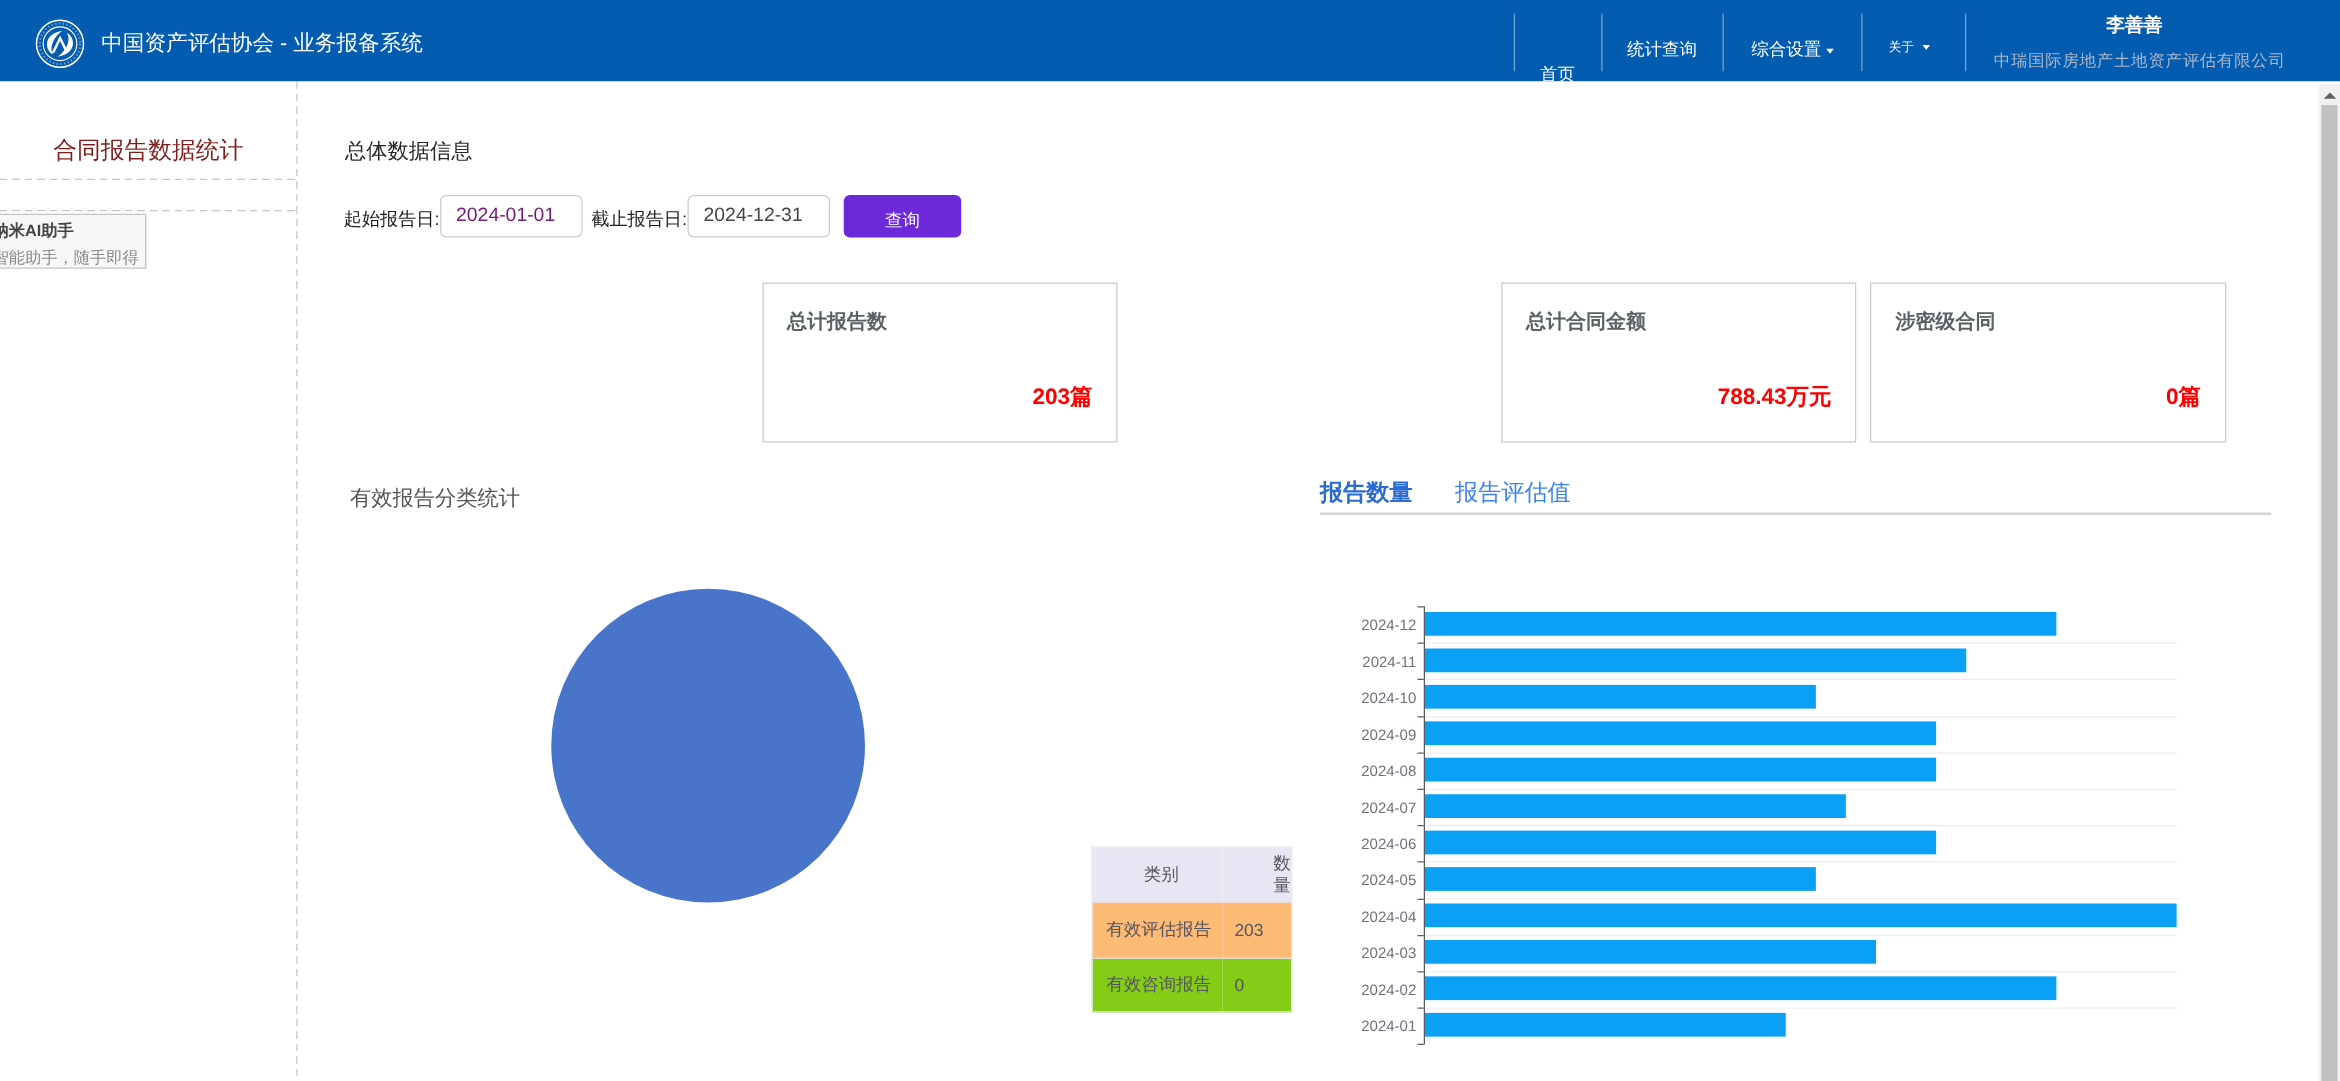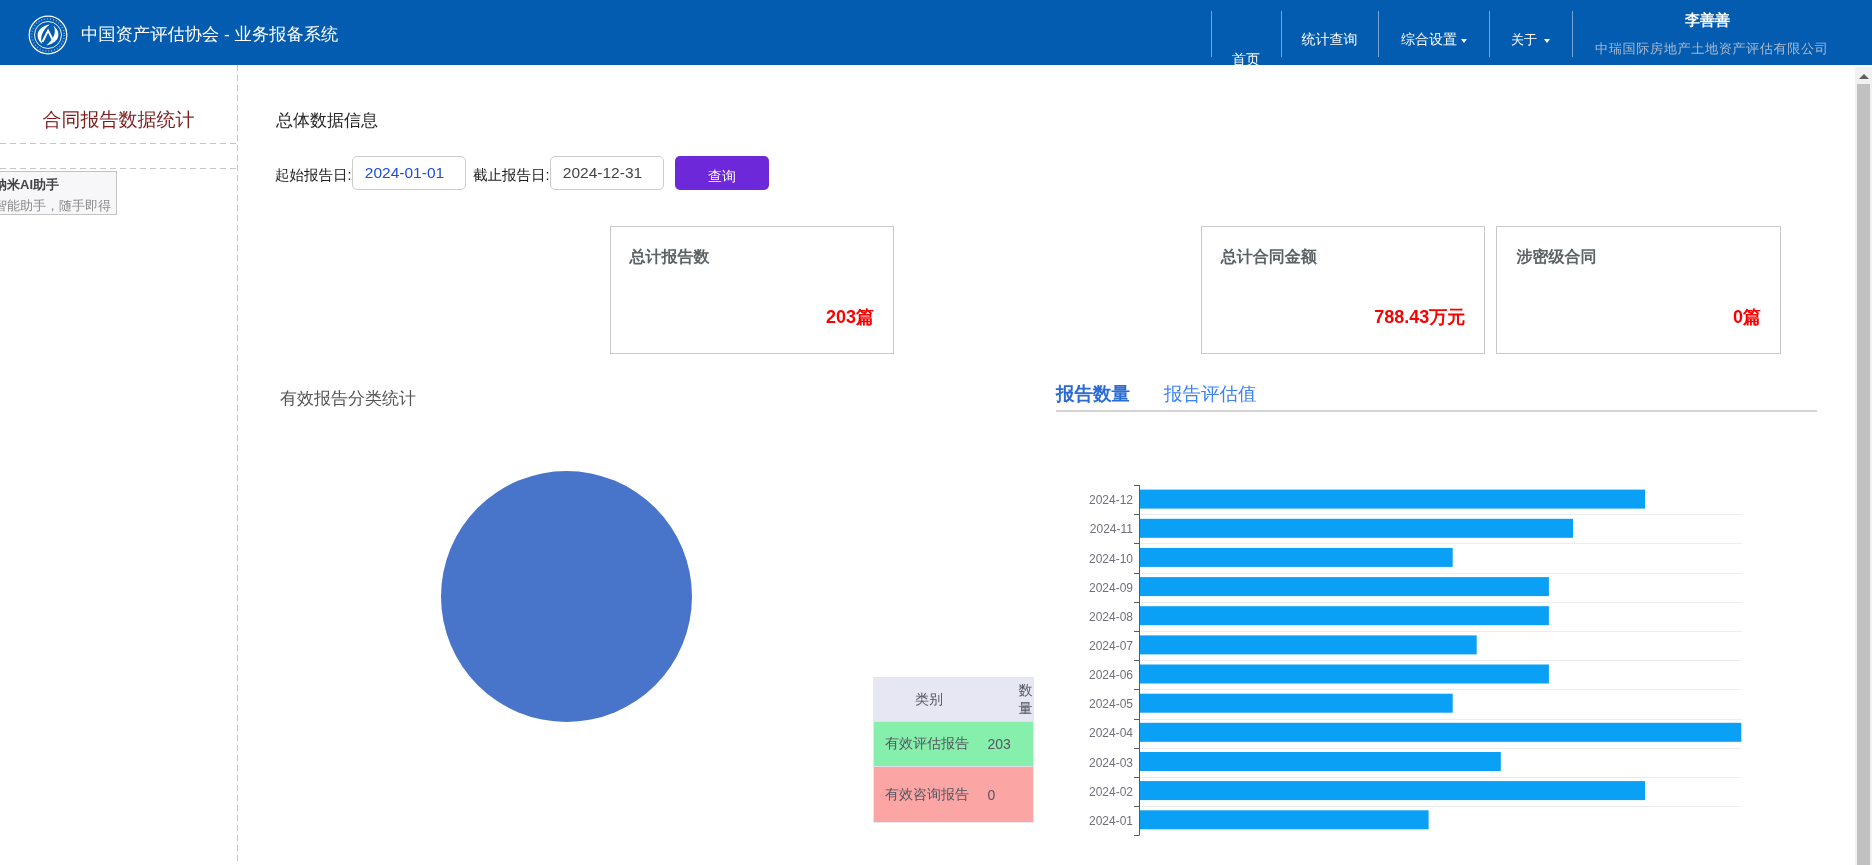--- a/index.html
+++ b/index.html
@@ -26,21 +26,21 @@
 
   <div class="abs navsep" style="left:1211px;top:11px;width:1px;height:46px;background:rgba(255,255,255,0.45);"></div>
   <div class="abs navsep" style="left:1281px;top:11px;width:1px;height:46px;background:rgba(255,255,255,0.45);"></div>
   <div class="abs navsep" style="left:1378px;top:11px;width:1px;height:46px;background:rgba(255,255,255,0.45);"></div>
   <div class="abs navsep" style="left:1489px;top:11px;width:1px;height:46px;background:rgba(255,255,255,0.45);"></div>
   <div class="abs navsep" style="left:1572px;top:11px;width:1px;height:46px;background:rgba(255,255,255,0.45);"></div>
 
   <div class="abs" style="left:1211px;top:31px;width:70px;text-align:center;font-size:14px;color:#fff;margin-top:20px;">首页</div>
   <div class="abs" style="left:1281px;top:31px;width:97px;text-align:center;font-size:14px;color:#fff;">统计查询</div>
   <div class="abs" style="left:1401px;top:31px;font-size:14px;color:#fff;">综合设置<span class="caret" style="margin-left:4px;"></span></div>
-  <div class="abs" style="left:1511px;top:31px;font-size:13px;color:#fff;">关于<span class="caret" style="margin-left:7px;"></span></div>
+  <div class="abs" style="left:1511px;top:31px;font-size:10px;color:#fff;">关于<span class="caret" style="margin-left:7px;"></span></div>
   <div class="abs" style="left:1685px;top:11px;font-size:15px;font-weight:bold;color:#fff;">李善善</div>
   <div class="abs" style="left:1595px;top:40px;font-size:13.2px;letter-spacing:0.55px;color:#a9b8cd;">中瑞国际房地产土地资产评估有限公司</div>
 
   <div class="abs" style="left:1855px;top:67px;width:17px;height:798px;background:#f1f1f1;"></div>
   <div class="abs" style="left:1859px;top:74px;width:0;height:0;border-left:5px solid transparent;border-right:5px solid transparent;border-bottom:5px solid #606060;"></div>
   <div class="abs" style="left:1857px;top:84px;width:13px;height:781px;background:#c1c1c1;"></div>
 
   <div class="abs" style="left:237px;top:65px;width:1px;height:800px;background:repeating-linear-gradient(180deg,#c6c6c6 0,#c6c6c6 6px,transparent 6px,transparent 10px);"></div>
   <div class="abs" style="left:0;top:107px;width:237px;text-align:center;font-size:19px;color:#7f1d1d;">合同报告数据统计</div>
   <div class="abs" style="left:0;top:143px;width:237px;height:1px;background:repeating-linear-gradient(90deg,#c6c6c6 0,#c6c6c6 6px,transparent 6px,transparent 10px);"></div>
@@ -48,21 +48,21 @@
   <div class="abs" style="left:0;top:168px;width:237px;height:1px;background:repeating-linear-gradient(90deg,#c6c6c6 0,#c6c6c6 6px,transparent 6px,transparent 10px);"></div>
 
   <div class="abs" style="left:-56px;top:171px;width:173px;height:44px;background:#f7f7fa;border:1px solid #c4c4c4;">
     <div style="padding-left:49px;padding-top:4px;font-size:13px;font-weight:bold;color:#444;white-space:nowrap;">纳米AI助手</div>
     <div style="padding-left:49px;padding-top:3px;font-size:13px;color:#8a8a8a;white-space:nowrap;">智能助手，随手即得</div>
   </div>
 
   <div class="abs" style="left:276px;top:109px;font-size:17px;color:#262626;">总体数据信息</div>
 
   <div class="abs" style="left:275px;top:166px;font-size:14.5px;color:#1a1a1a;">起始报告日:</div>
-  <div class="abs inputbox" style="left:352px;top:156px;width:114px;height:34px;border:1px solid #ccc;border-radius:5px;font-size:15.5px;color:#1d4ed8;text-align:center;line-height:32px;padding-right:9px;">2024-01-01</div>
+  <div class="abs inputbox" style="left:352px;top:156px;width:114px;height:34px;border:1px solid #ccc;border-radius:5px;font-size:15.5px;color:#701a75;text-align:center;line-height:32px;padding-right:9px;">2024-01-01</div>
   <div class="abs" style="left:473px;top:166px;font-size:14.5px;color:#1a1a1a;">截止报告日:</div>
   <div class="abs inputbox" style="left:550px;top:156px;width:114px;height:34px;border:1px solid #ccc;border-radius:5px;font-size:15.5px;color:#444;text-align:center;line-height:32px;padding-right:9px;">2024-12-31</div>
   <div class="abs" style="left:675px;top:156px;width:94px;height:34px;background:#6d28d9;border-radius:5px;font-size:14px;color:#fff;text-align:center;line-height:41px;">查询</div>
 
   <div class="abs card" style="left:609.6px;">
       <div class="ct">总计报告数</div>
       <div class="cv">203篇</div>
     </div>
   <div class="abs card" style="left:1200.8px;">
       <div class="ct">总计合同金额</div>
@@ -104,22 +104,22 @@
 <style>
   .caret { display:inline-block; width:0; height:0; border-left:3.8px solid transparent; border-right:3.8px solid transparent; border-top:4.5px solid #fff; vertical-align:1px; }
   .card { top:226px; width:284.5px; height:128px; border:1px solid #c9c9c9; background:#fff; }
   .card .ct { position:absolute; left:19px; top:20px; font-size:16px; font-weight:bold; color:#5a6266; }
   .card .cv { position:absolute; right:19px; bottom:24px; font-size:18px; font-weight:bold; color:#fc0000; }
   #pietable { border-collapse:collapse; font-size:14px; color:#55555f; border:1px solid #e6e6f0; }
   #pietable td { border-top:1px solid #dfdfe9; }
   #pietable .c1 { width:104px; padding-left:11px; }
   #pietable .c2 { width:49px; padding-left:10px; }
   #pietable .th td { background:#e7e7f3; height:44px; border-top:none;padding-left:41px; }
-  #pietable tr:nth-child(2) td { height:45px; background:#86efac; }
-  #pietable tr:nth-child(3) td { height:56px; background:#fca5a5; }
+  #pietable tr:nth-child(2) td { height:45px; background:#fdba74; }
+  #pietable tr:nth-child(3) td { height:43px; background:#84cc16; }
 </style>
 
 <svg class="abs" style="left:0;top:0;position:absolute;" width="1872" height="865" viewBox="0 0 1872 865" id="barsvg">
 
   <g stroke="#ececec" stroke-width="1">
     <line x1="1140.5" y1="514.5" x2="1741.5" y2="514.5"></line>
     <line x1="1140.5" y1="543.5" x2="1741.5" y2="543.5"></line>
     <line x1="1140.5" y1="573.5" x2="1741.5" y2="573.5"></line>
     <line x1="1140.5" y1="602.5" x2="1741.5" y2="602.5"></line>
     <line x1="1140.5" y1="631.5" x2="1741.5" y2="631.5"></line>

